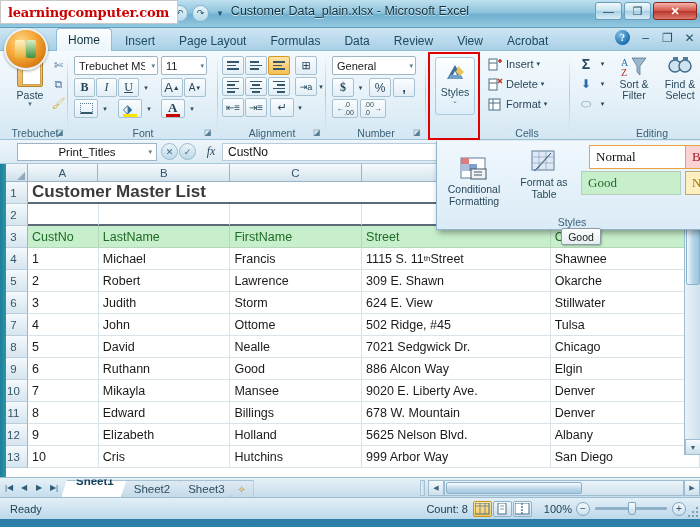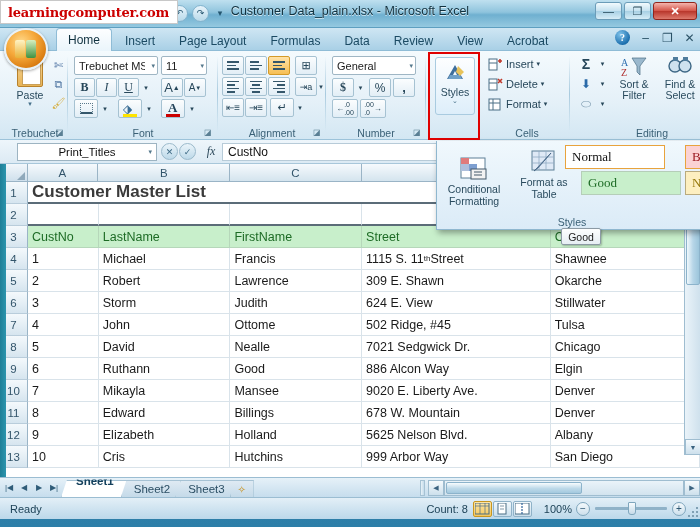--- a/index.html
+++ b/index.html
@@ -716,21 +716,21 @@
       <span style="width:30px;height:26px;margin-top:4px;">
         <svg width="30" height="26" viewBox="0 0 30 26">
           <rect x="3" y="2" width="22" height="19" fill="#dfe9f6" stroke="#5d7f96"></rect>
           <path d="M3 8 h22 M3 14 h22 M10 2 v19 M17 2 v19" stroke="#8fa9c4" stroke-width=".8"></path>
           <path d="M22 4 L8 19 L5 22 L9 19 Z" fill="#9bb6d4" stroke="#3f6080" stroke-width=".8"></path>
         </svg>
       </span>
       <span class="lbl">Format as Table</span>
     </div>
 
-    <div class="stylecell" id="style-normal" style="left:128px;top:4px;">Normal</div>
+    <div class="stylecell" id="style-normal" style="left:152px;top:4px;">Normal</div>
     <div class="stylecell" id="style-bad" style="left:248px;top:4px;">Bad</div>
     <div class="stylecell" id="style-good" style="left:144px;top:30px;">Good</div>
     <div class="stylecell" id="style-neutral" style="left:248px;top:30px;">Neutral</div>
 
     <div id="sg-label">Styles</div>
   </div>
 
   <div class="redbox" id="redbox-good" style="left:578px;top:169px;width:106px;height:28px;"></div>
 
   <div id="good-tooltip">Good</div>
@@ -793,22 +793,22 @@
           <div class="rowhead">5</div>
           <div class="cell" style="width: 72px;">2</div>
           <div class="cell" style="width: 134px;">Robert</div>
           <div class="cell" style="width: 134px;">Lawrence</div>
           <div class="cell" style="width: 192px;">309 E. Shawn</div>
           <div class="cell" style="width: 152px;">Okarche</div>
         </div>
         <div class="gridrow">
           <div class="rowhead">6</div>
           <div class="cell" style="width: 72px;">3</div>
+          <div class="cell" style="width: 134px;">Judith</div>
           <div class="cell" style="width: 134px;">Storm</div>
-          <div class="cell" style="width: 134px;">Judith</div>
           <div class="cell" style="width: 192px;">624 E. View</div>
           <div class="cell" style="width: 152px;">Stillwater</div>
         </div>
         <div class="gridrow">
           <div class="rowhead">7</div>
           <div class="cell" style="width: 72px;">4</div>
           <div class="cell" style="width: 134px;">John</div>
           <div class="cell" style="width: 134px;">Ottome</div>
           <div class="cell" style="width: 192px;">502 Ridge, #45</div>
           <div class="cell" style="width: 152px;">Tulsa</div>

